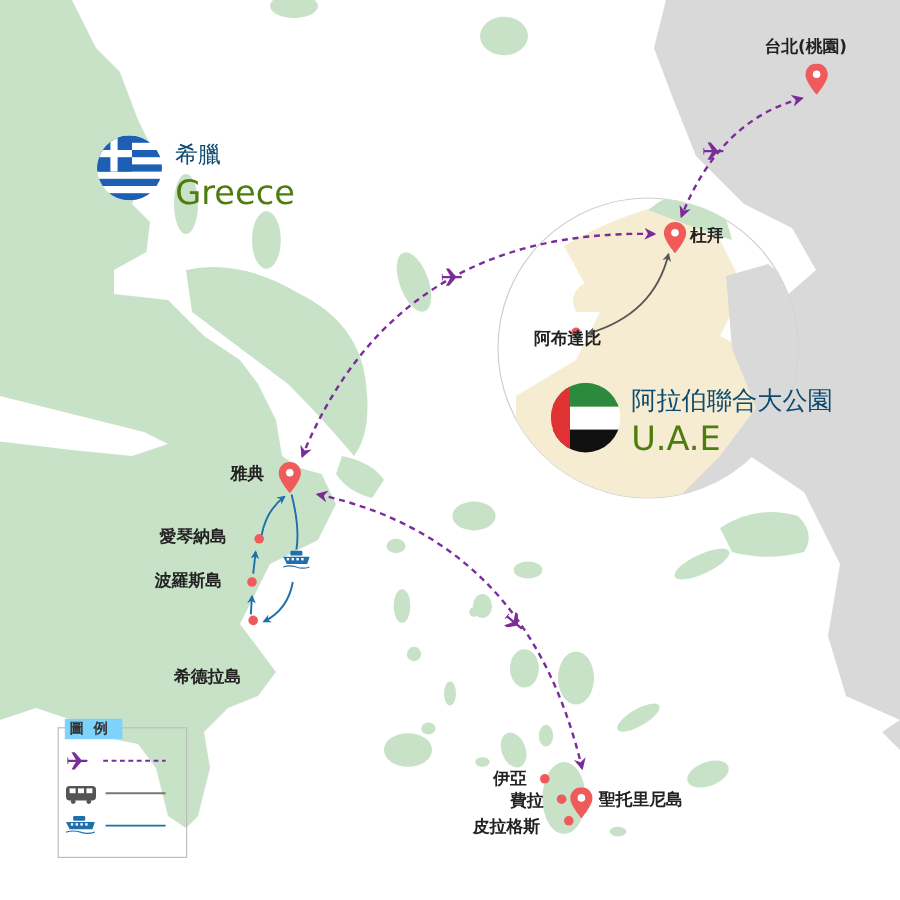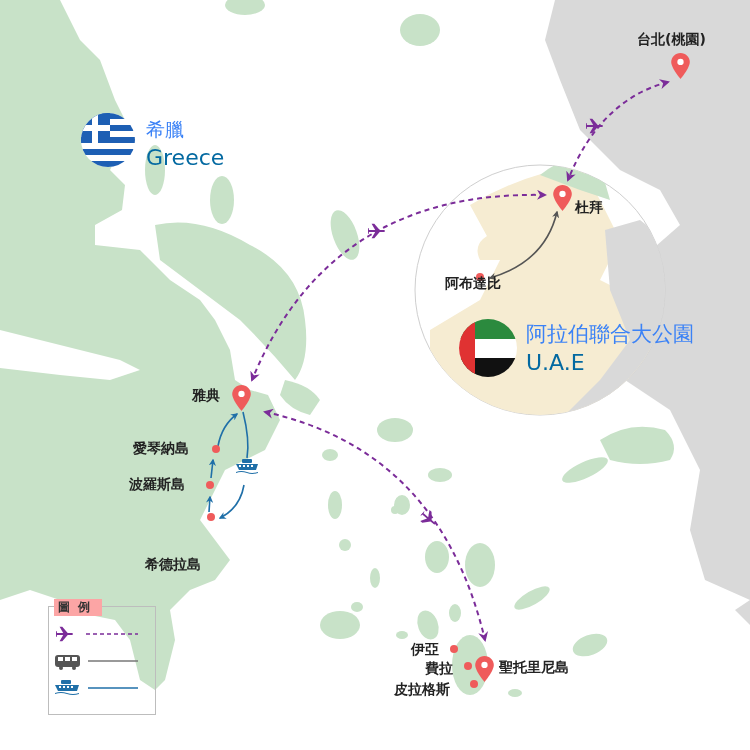--- a/index.html
+++ b/index.html
@@ -1,22 +1,22 @@
 <!DOCTYPE html>
 <html><head>
 <meta charset="utf-8">
 <style>
   html, body { margin:0; padding:0; background:#ffffff; }
   body { width:750px; height:750px; position:relative; overflow:hidden; font-family:"DejaVu Sans", sans-serif; }
   #map { position:absolute; left:0; top:0; width:750px; height:750px; }
   .lbl { position:absolute; font-family:"DejaVu Sans", sans-serif; font-weight:bold; color:#222; font-size:14px; white-space:nowrap; line-height:1; }
-  .country-zh { position:absolute; color:#3b82f6; font-size:19px; line-height:1; white-space:nowrap; }
-  .country-en { position:absolute; color:#0369a1; font-size:22px; line-height:1; white-space:nowrap; }
+  .country-zh { position:absolute; color:#0c4a6e; font-size:19px; line-height:1; white-space:nowrap; }
+  .country-en { position:absolute; color:#4d7c0f; font-size:28px; line-height:1; white-space:nowrap; }
   .legend { position:absolute; left:48px; top:606px; width:106px; height:107px; border:1px solid #bdbdbd; background:transparent; }
-  .legend-title { position:absolute; left:54px; top:599px; background:#fca5a5; padding:0 4px; font-size:12px; color:#333; font-weight:bold; letter-spacing:8px; }
+  .legend-title { position:absolute; left:54px; top:599px; background:#7dd3fc; padding:0 4px; font-size:12px; color:#333; font-weight:bold; letter-spacing:8px; }
 </style>
 </head>
 <body>
 
 <svg id="map" viewBox="0 0 750 750" xmlns="http://www.w3.org/2000/svg">
   <defs>
     <marker id="arrP" viewBox="0 0 10 10" refX="8" refY="5" markerWidth="5" markerHeight="5" orient="auto-start-reverse">
       <path d="M0,0 L10,5 L0,10 L3,5 Z" fill="#7b2c99"></path>
     </marker>
     <marker id="arrB" viewBox="0 0 10 10" refX="8" refY="5" markerWidth="4.5" markerHeight="4.5" orient="auto-start-reverse">
@@ -175,21 +175,21 @@
   </g>
   <line x1="88" y1="688" x2="138" y2="688" stroke="#1f6fa8" stroke-width="1.6"></line>
 </svg>
 
 <div class="country-zh" style="left:146px; top:120px;">希臘</div>
 <div class="country-en" style="left:146px; top:147px;">Greece</div>
 <div class="country-zh" style="left:526px; top:324px; font-size:21px;">阿拉伯聯合大公園</div>
 <div class="country-en" style="left:526px; top:352px;text-align:center;">U.A.E</div>
 
 <div class="lbl" style="left:637px; top:32px;">台北(桃園)</div>
-<div class="lbl" style="left:575px; top:200px;">杜拜</div>
+<div class="lbl" style="left:575px; top:190px;">杜拜</div>
 <div class="lbl" style="left:445px; top:276px;">阿布達比</div>
 <div class="lbl" style="left:192px; top:388px;">雅典</div>
 <div class="lbl" style="left:133px; top:441px;">愛琴納島</div>
 <div class="lbl" style="left:129px; top:477px;">波羅斯島</div>
 <div class="lbl" style="left:145px; top:510px;margin-top:47px;">希德拉島</div>
 <div class="lbl" style="left:499px; top:660px;">聖托里尼島</div>
 <div class="lbl" style="left:411px; top:642px;">伊亞</div>
 <div class="lbl" style="left:425px; top:661px;text-align:center;">費拉</div>
 <div class="lbl" style="left:394px; top:682px;text-align:center;">皮拉格斯</div>
 

